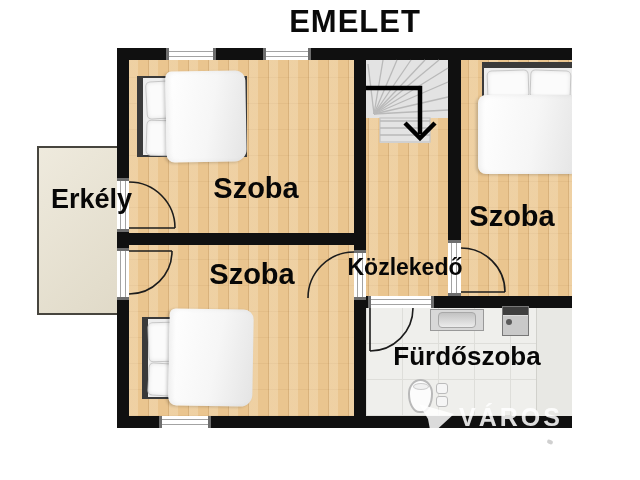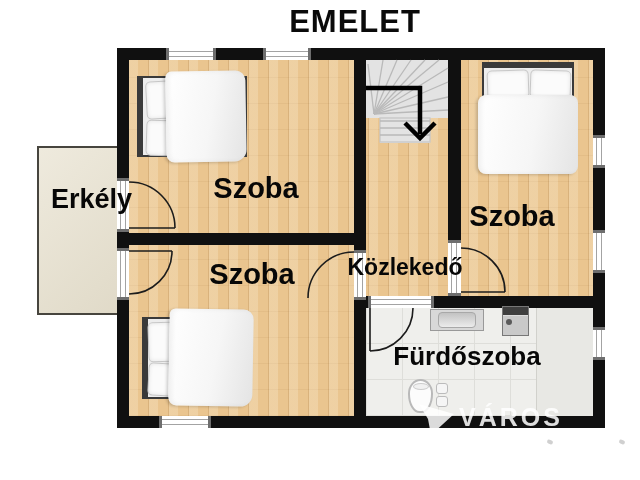--- a/index.html
+++ b/index.html
@@ -1,16 +1,16 @@
 <!DOCTYPE html>
 <html><head>
 <meta charset="utf-8">
 <style>
   html,body{margin:0;padding:0;background:#ffffff;}
-  #stage{position:relative;width:640px;height:480px;background:#ffffff;overflow:hidden;
+  #stage{position:relative;width:572px;height:480px;background:#ffffff;overflow:hidden;
          font-family:"Liberation Sans","DejaVu Sans",sans-serif;}
   .abs{position:absolute;}
   
   .wood{background-color:#eac58f;
     background-image:
       repeating-linear-gradient(90deg, rgba(255,250,235,0.22) 0 9px, rgba(0,0,0,0) 9px 19px, rgba(130,80,25,0.16) 19px 20px),
       repeating-linear-gradient(0deg, rgba(130,80,25,0.07) 0 1px, rgba(0,0,0,0) 1px 26px);
     z-index:1;}
   .tile{background-color:#efefec;
     background-image:

